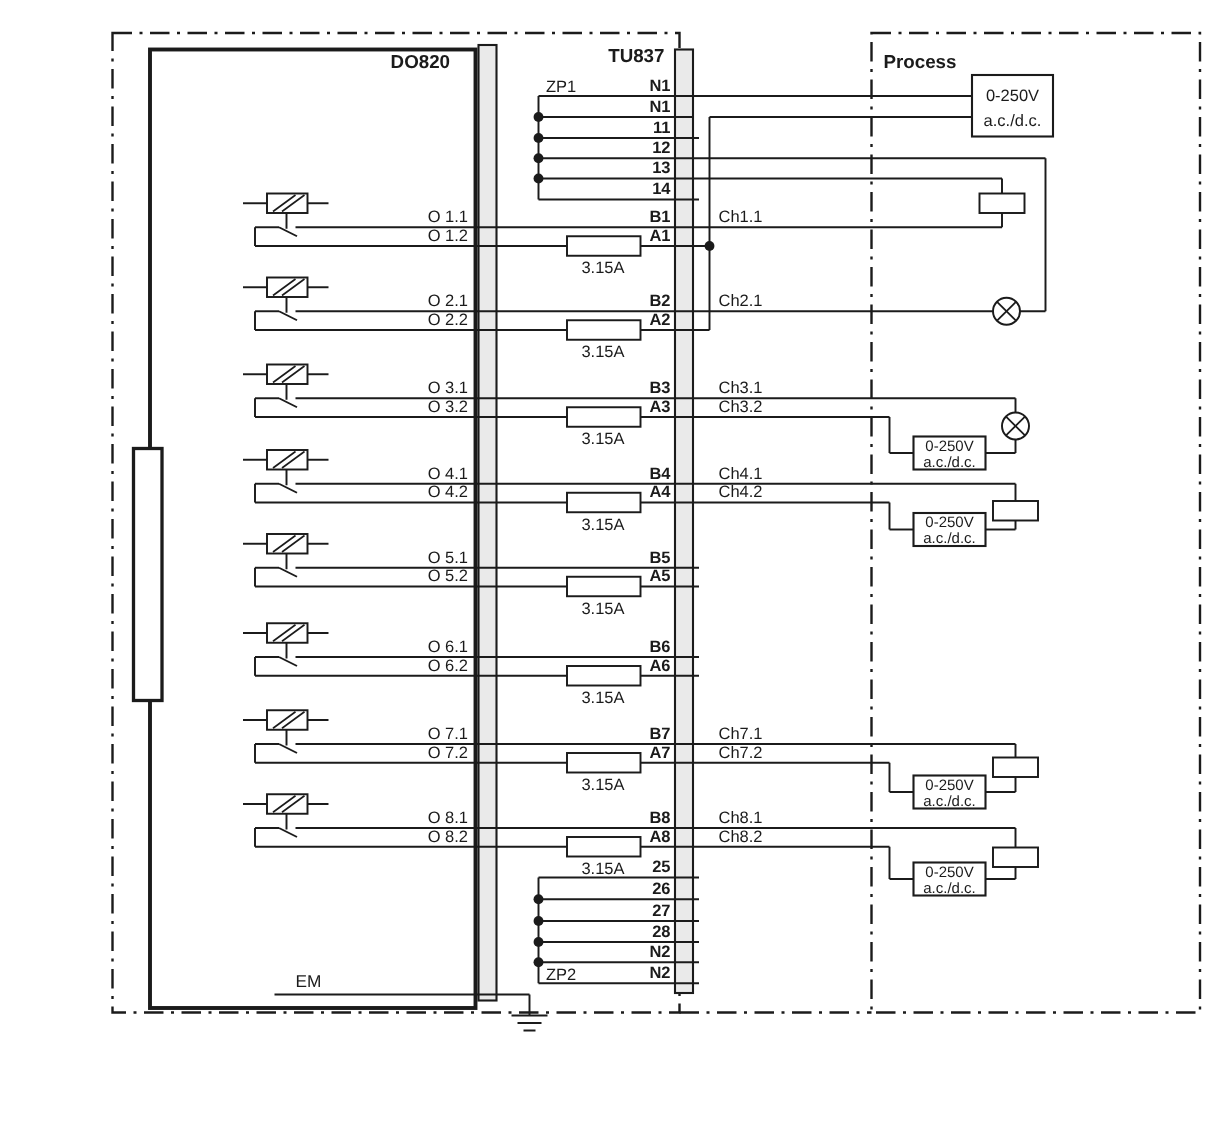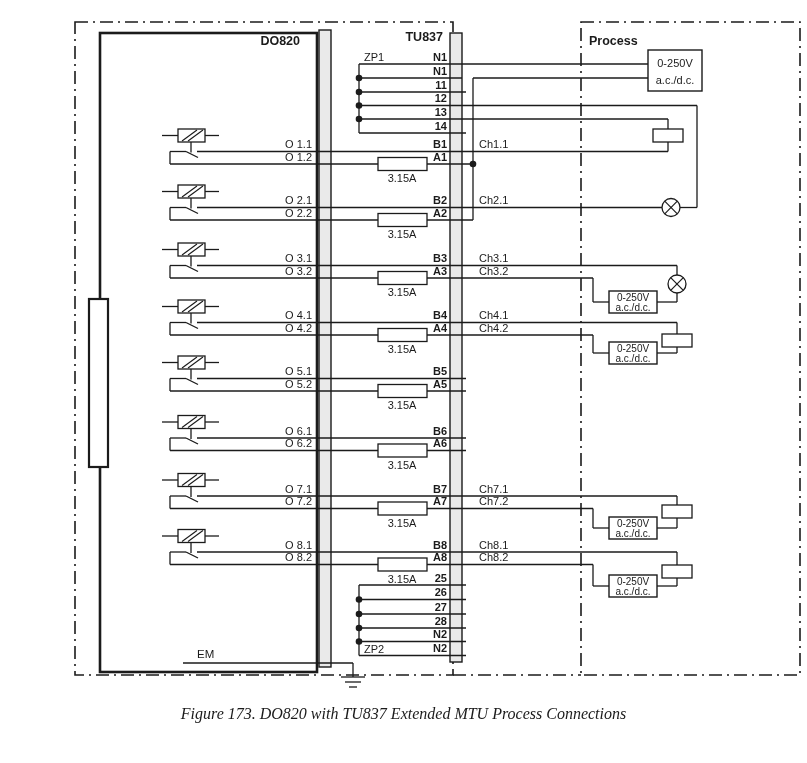--- a/index.html
+++ b/index.html
@@ -263,14 +263,13 @@
       <text x="479" y="204" text-anchor="start" font-size="11" font-weight="normal" font-family="&quot;Liberation Sans&quot;, sans-serif">Ch2.1</text>
       <text x="479" y="262" text-anchor="start" font-size="11" font-weight="normal" font-family="&quot;Liberation Sans&quot;, sans-serif">Ch3.1</text>
       <text x="479" y="274.5" text-anchor="start" font-size="11" font-weight="normal" font-family="&quot;Liberation Sans&quot;, sans-serif">Ch3.2</text>
       <text x="479" y="319" text-anchor="start" font-size="11" font-weight="normal" font-family="&quot;Liberation Sans&quot;, sans-serif">Ch4.1</text>
       <text x="479" y="331.5" text-anchor="start" font-size="11" font-weight="normal" font-family="&quot;Liberation Sans&quot;, sans-serif">Ch4.2</text>
       <text x="479" y="492.5" text-anchor="start" font-size="11" font-weight="normal" font-family="&quot;Liberation Sans&quot;, sans-serif">Ch7.1</text>
       <text x="479" y="505" text-anchor="start" font-size="11" font-weight="normal" font-family="&quot;Liberation Sans&quot;, sans-serif">Ch7.2</text>
       <text x="479" y="548.5" text-anchor="start" font-size="11" font-weight="normal" font-family="&quot;Liberation Sans&quot;, sans-serif">Ch8.1</text>
       <text x="479" y="561" text-anchor="start" font-size="11" font-weight="normal" font-family="&quot;Liberation Sans&quot;, sans-serif">Ch8.2</text>
     </svg>
-  <div id="caption">Figure 173. DO820 with TU837 Extended MTU Process Connections</div>
 </div>
 
 </body></html>

